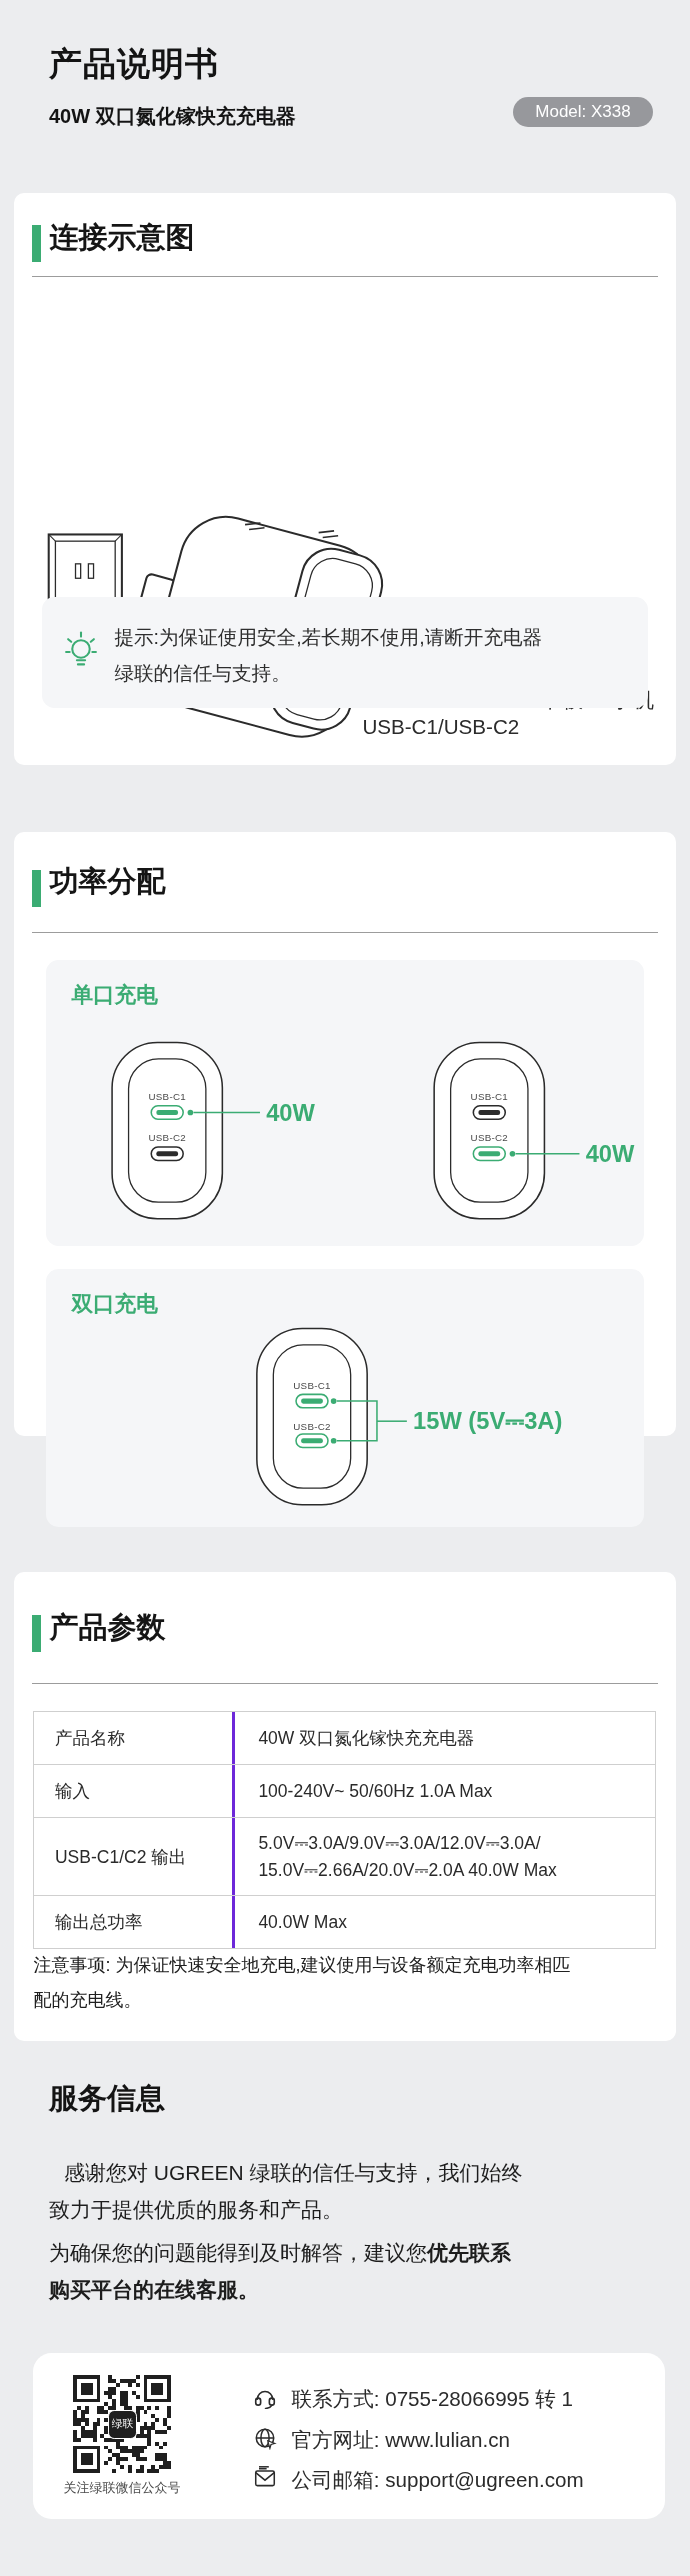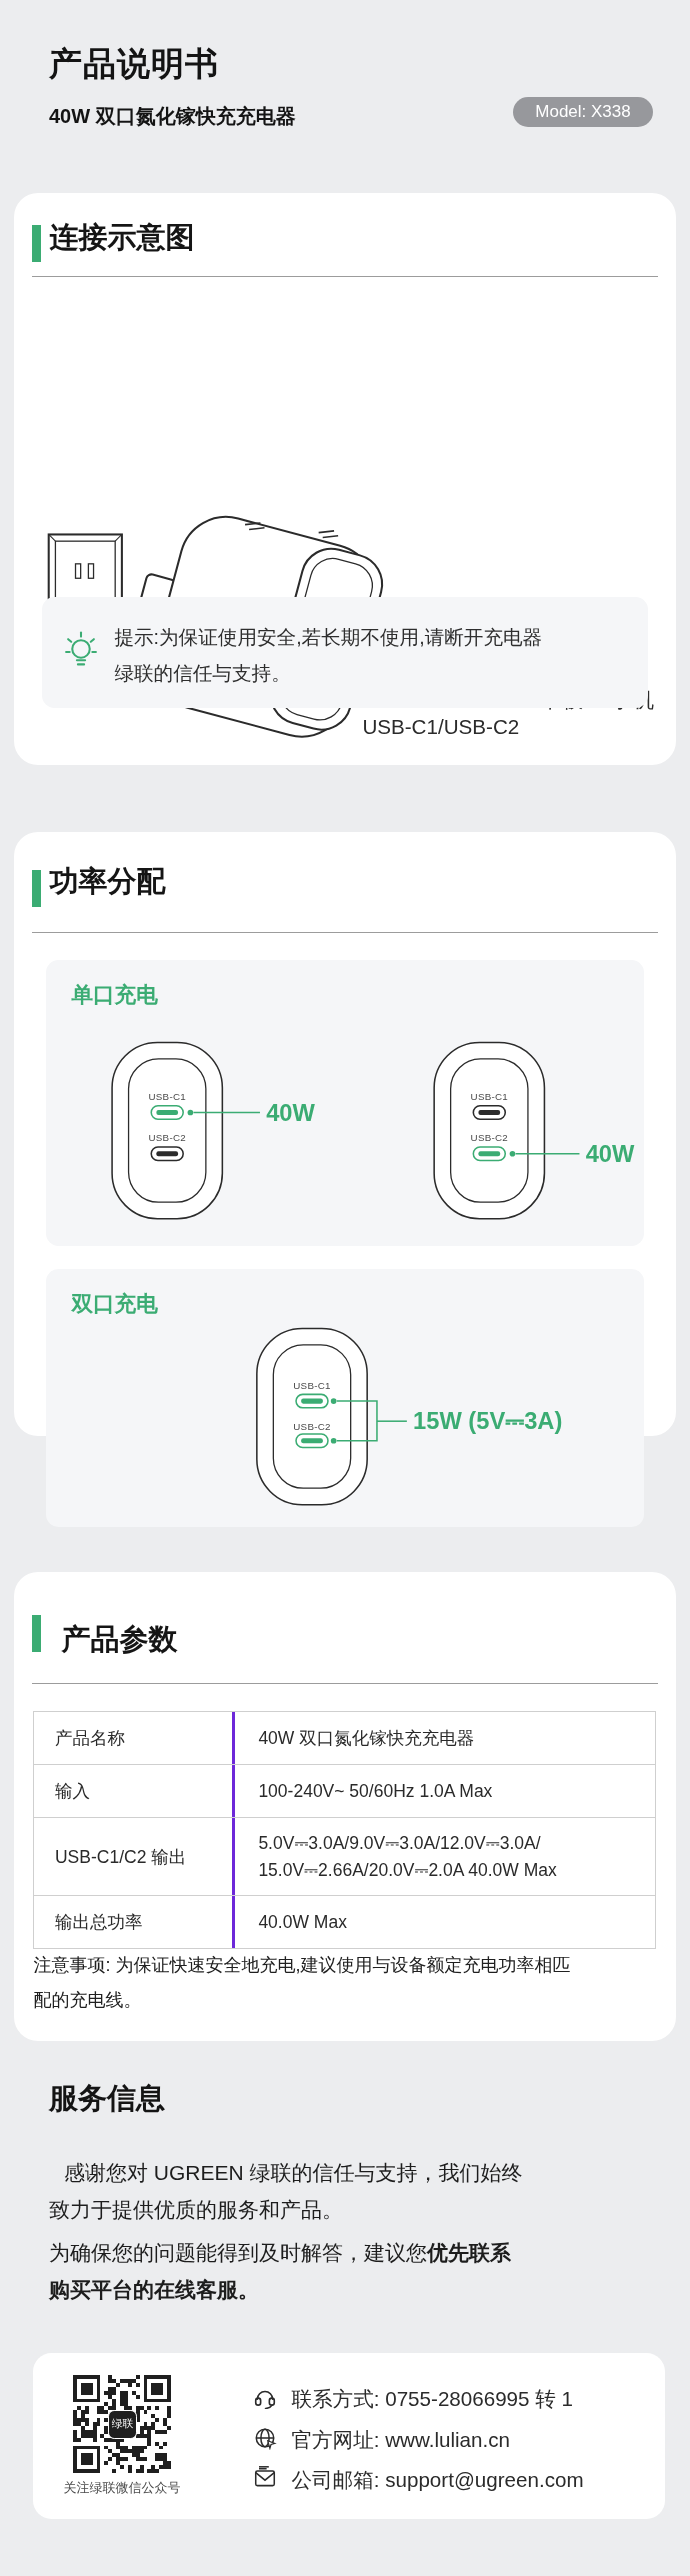--- a/index.html
+++ b/index.html
@@ -9,21 +9,21 @@
   }
   .abs{position:absolute;}
   
   .main-title{left:49px;top:42px;font-size:33px;font-weight:900;letter-spacing:1px;color:#141414;}
   .sub-title{left:49px;top:103px;font-size:20px;font-weight:700;color:#141414;}
   .model-pill{
     left:513px;top:97px;width:140px;height:30px;background:#97989c;border-radius:15px;
     color:#fff;font-size:17px;display:flex;align-items:center;justify-content:center;
   }
   
-  .card{position:absolute;left:14.4px;width:662px;background:#fff;border-radius:24px;}
+  .card{position:absolute;left:14.4px;width:662px;background:#fff;border-radius:10px;}
   .sec-bar{position:absolute;left:17.5px;width:9.3px;height:37px;background:#3bac73;}
   .sec-title{position:absolute;left:35px;font-size:29px;font-weight:800;color:#151515;}
   .sec-line{position:absolute;left:17.5px;width:626px;height:1px;background:#9c9c9c;}
   
   .tipbox{position:absolute;left:28px;top:404px;width:606px;height:111px;background:#f5f6f8;border-radius:12.4px;}
   .tip-text{position:absolute;left:72px;top:21.6px;font-size:19.6px;line-height:36px;color:#2e2e2e;}
   .panel{position:absolute;left:32px;width:598px;background:#f5f6f8;border-radius:12.4px;}
   .panel-title{position:absolute;left:25px;top:19.6px;font-size:21.6px;font-weight:700;color:#3bac73;}
   
   .spec-table{position:absolute;left:19px;top:139px;width:623px;border:1px solid #cfcfcf;box-sizing:border-box;}
@@ -211,21 +211,21 @@
           <path d="M564,256 L642,256 L642,333 L564,333" stroke="#3bac73" stroke-width="3" fill="none"></path>
           <line x1="642" y1="295" x2="700" y2="295" stroke="#3bac73" stroke-width="3"></line>
           <text x="712" y="311" class="pw" font-size="44">15W (5V⎓3A)</text>
         </g>
       </svg>
     </div>
   </section>
 
   <section class="card" style="top:1572px;height:469px;">
     <div class="sec-bar" style="top:43px;"></div>
-    <h2 class="sec-title" style="top:36px;margin:12px;">产品参数</h2>
+    <h2 class="sec-title" style="top:36px;margin:0;">产品参数</h2>
     <div class="sec-line" style="top:111px;"></div>
 
     <div class="spec-table">
       <div class="spec-row h100">
         <div class="spec-label">产品名称</div>
         <div class="spec-value">
             <span>40W 双口氮化镓快充充电器</span>
           </div>
       </div>
       <div class="spec-row h100">

